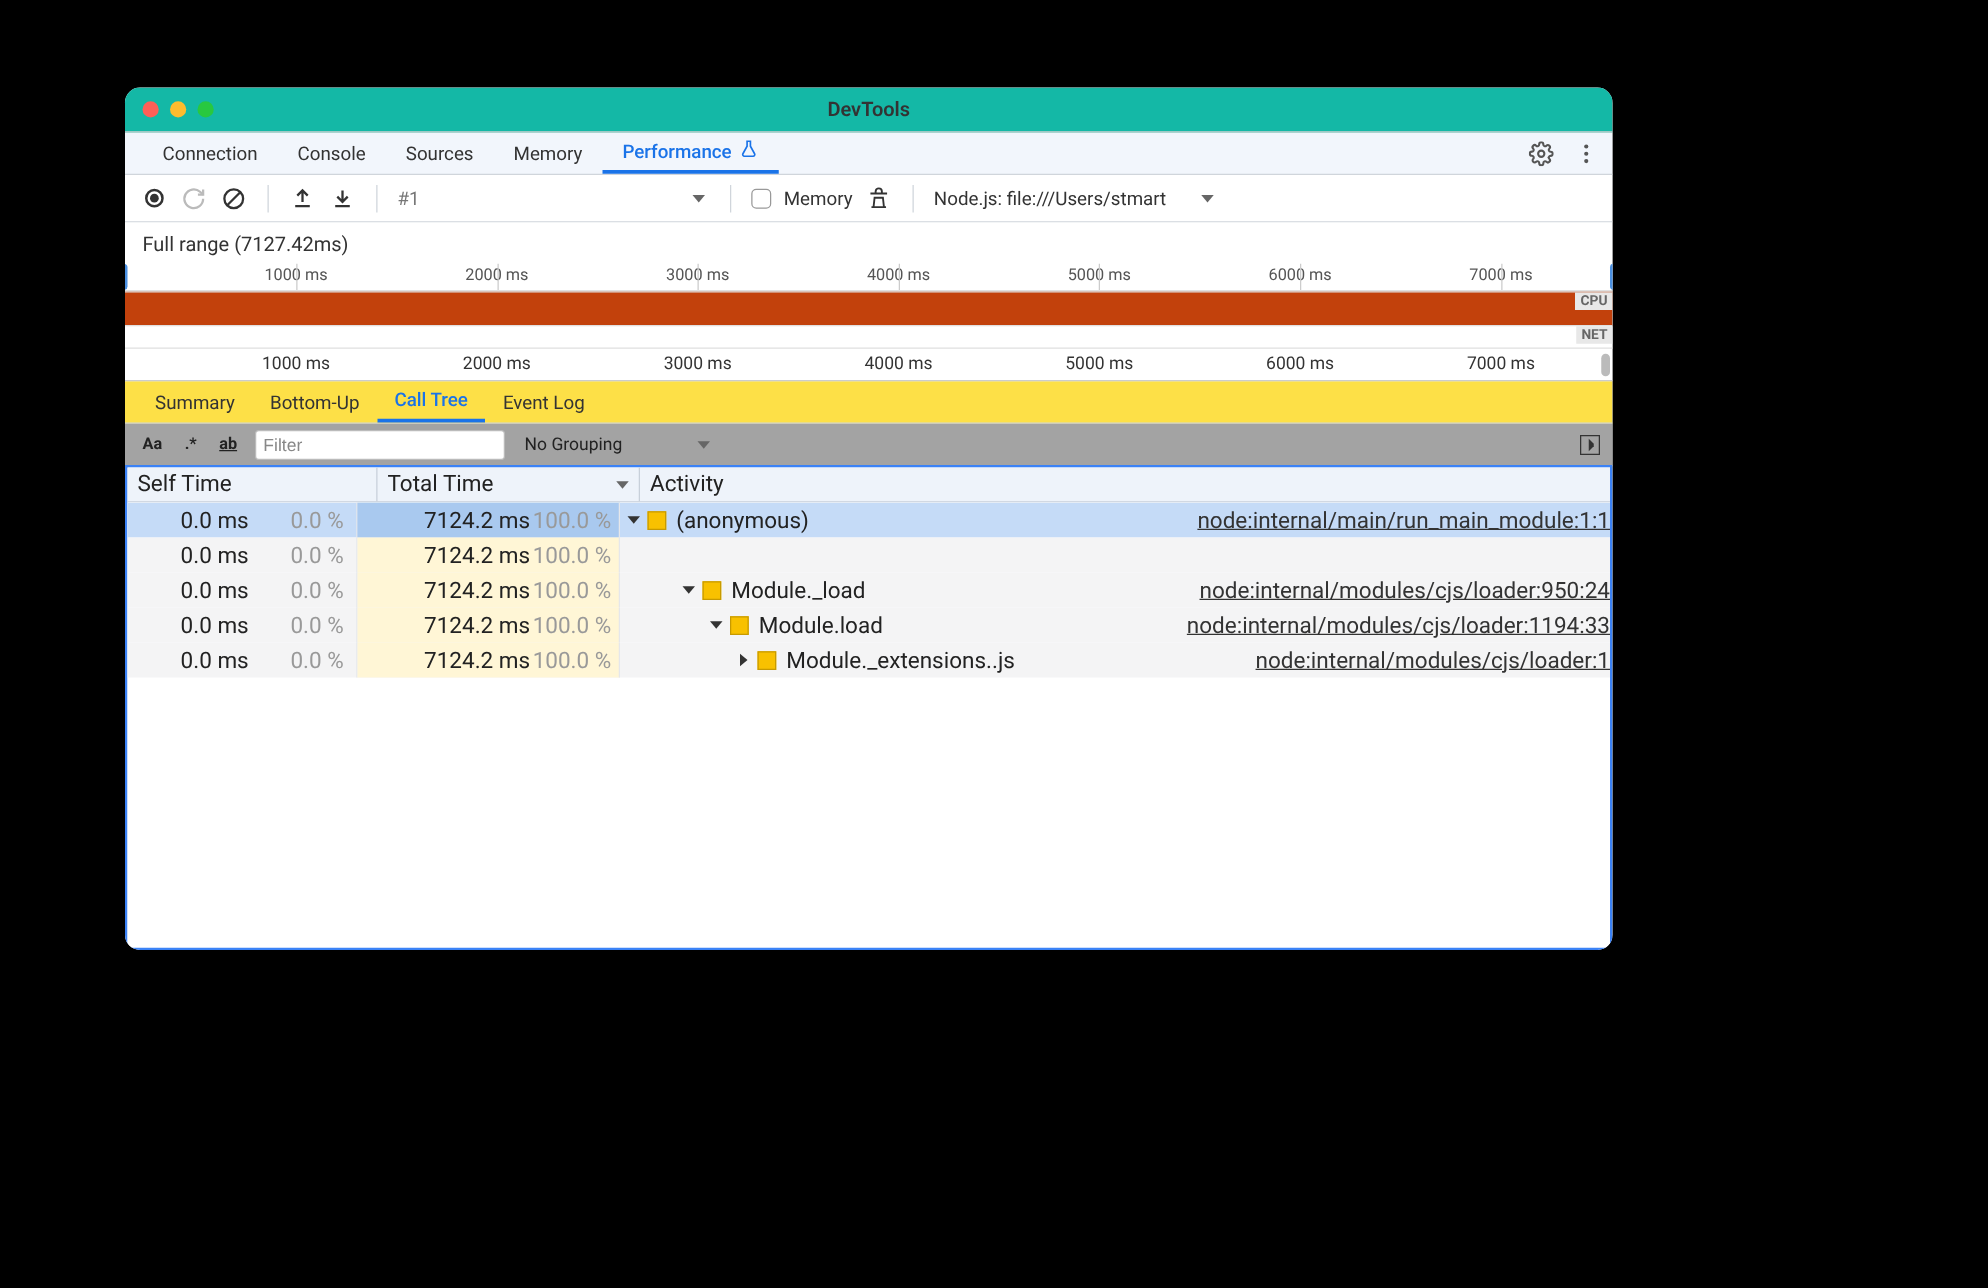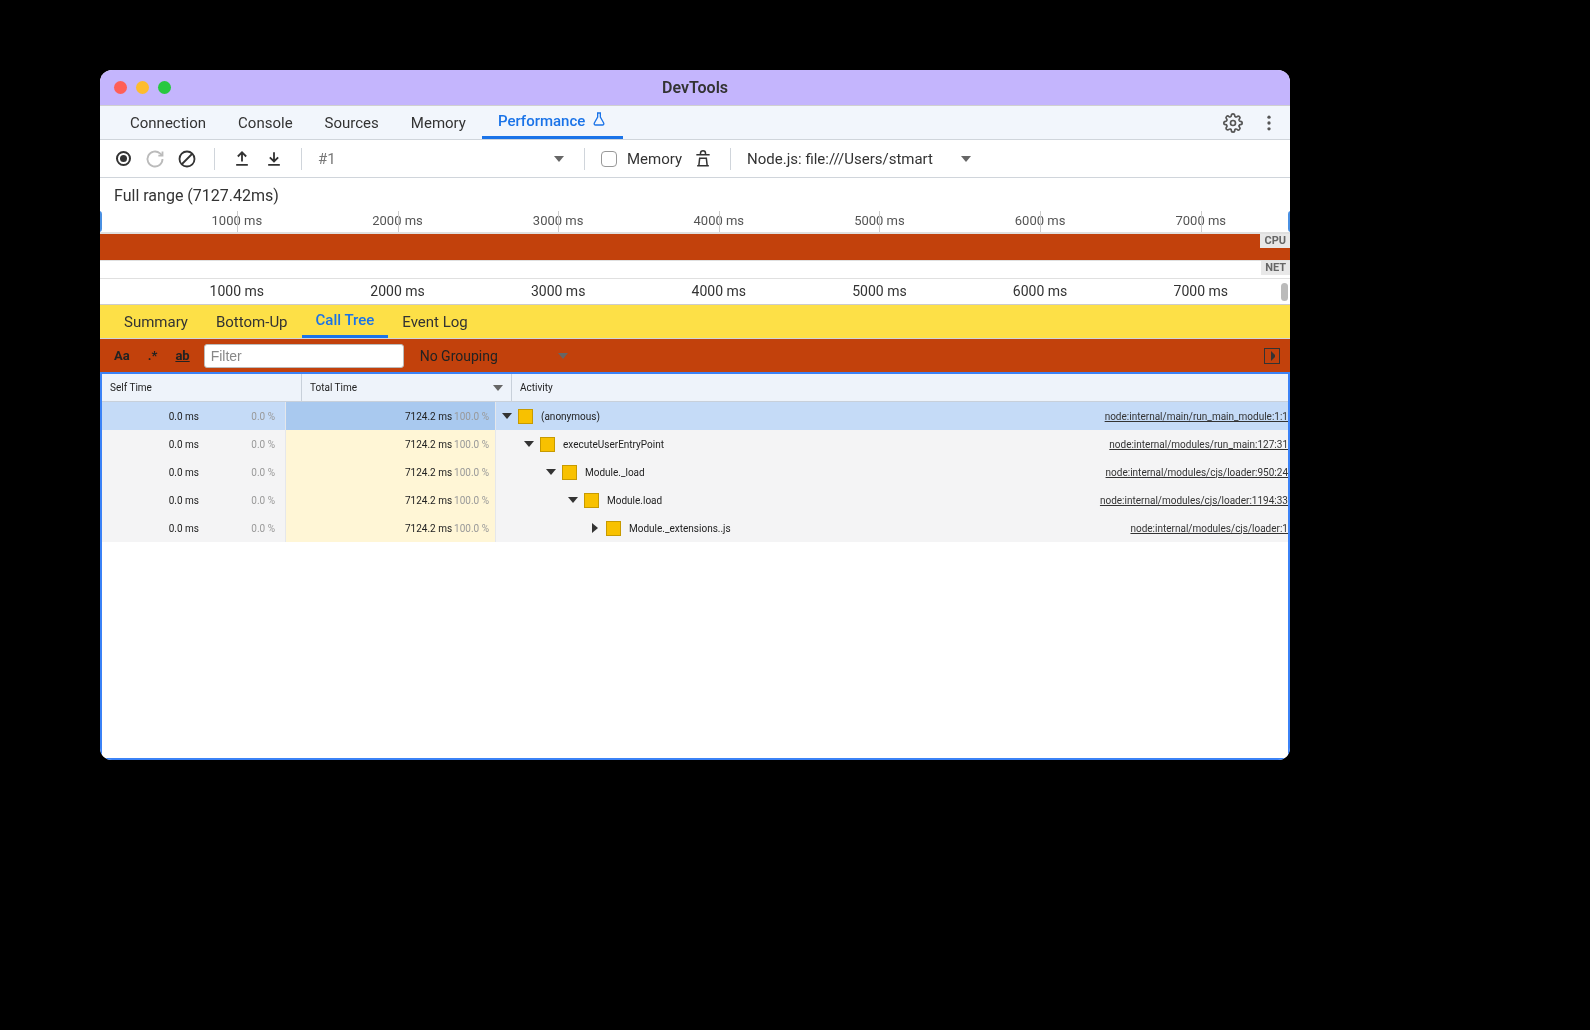--- a/index.html
+++ b/index.html
@@ -21,21 +21,21 @@
     background: #fff;
     border-radius: 12px;
     box-shadow: 0 20px 60px rgba(0,0,0,.5);
     overflow: hidden;
     display: flex;
     flex-direction: column;
   }
   
   .titlebar {
     height: 36px;
-    background: #c4b5fd;
+    background: #14b8a6;
     display: flex;
     align-items: center;
     padding: 0 14px;
     border-bottom: 1px solid #d0d0d0;
     position: relative;
   }
   .traffic { display: flex; gap: 9px; }
   .dot { width: 13px; height: 13px; border-radius: 50%; }
   .dot.red { background: #ff5f57; }
   .dot.yellow { background: #febc2e; }
@@ -91,30 +91,30 @@
   .row-label { position:absolute; right:0; top:0; background:#e8e8e8; color:#666; font-size:11px; font-weight:700; padding:0 4px; height:14px; line-height:14px;}
   .net-row { height:18px; background:#fff; border-bottom:1px solid #e0e0e0; position:relative;}
   .ruler2 { position:relative; height:26px; font-size:14px; color:#333; border-bottom:1px solid #ccc;}
   .ruler2 .tick { position:absolute; top:4px; transform:translateX(-50%);}
   .vscroll-thumb { position:absolute; right:2px; top:4px; width:7px; height:18px; background:#bbb; border-radius:4px;}
   
   .sub-tabs { height:34px; background:#fde047; border-bottom:1px solid #d0d5db; display:flex; align-items:stretch; padding-left:10px; font-size:15px;}
   .sub-tab { display:flex; align-items:center; padding:0 14px; cursor:pointer; color:#333;}
   .sub-tab.active { color:#1a73e8; border-bottom:3px solid #1a73e8; font-weight:500;}
   
-  .filter-bar { height:34px; background:#c2410c; border-bottom:1px solid #ccc; display:flex; align-items:center; padding:0 10px; gap:10px; font-size:14px;}
+  .filter-bar { height:34px; background:#a3a3a3; border-bottom:1px solid #ccc; display:flex; align-items:center; padding:0 10px; gap:10px; font-size:14px;}
   .filter-btn { font-weight:700; font-size:13px; padding:0 4px; cursor:pointer; color:#222;}
   .filter-input { border:1px solid #bbb; border-radius:3px; padding:3px 6px; font-size:14px; width:200px; color:#333;}
   .filter-input::placeholder{color:#888;}
   .group-sel { display:flex; align-items:center; gap:60px; padding-left:6px; cursor:pointer;}
   .filter-spacer{flex:1;}
   .side-toggle{ border:1.5px solid #333; width:16px; height:16px; display:inline-flex; position:relative; cursor:pointer;}
   .side-toggle::before{content:''; position:absolute; right:3px; top:2px; bottom:2px; width:0; border-left:4px solid #333; border-top:4px solid transparent; border-bottom:4px solid transparent; transform:translateX(-1px);}
   
-  .table-area { flex:1; display:flex; flex-direction:column; font-size:10px; border:2px solid #3b82f6; border-top:2px solid #3b82f6; margin-top:-1px;justify-content:space-between;}
+  .table-area { flex:1; display:flex; flex-direction:column; font-size:18px; border:2px solid #3b82f6; border-top:2px solid #3b82f6; margin-top:-1px;justify-content:space-between;}
   .thead { display:flex; height:28px; background:#eef3fa; border-bottom:1px solid #c8d0da;}
   .th { display:flex; align-items:center; padding:0 8px; border-right:1px solid #c8d0da; font-weight:400; color:#222;}
   .th.self { width:200px;}
   .th.total { width:210px; justify-content:space-between;}
   .th.activity { flex:1; border-right:none;}
   .tbody { flex:1; overflow:hidden; background:#fff;}
   .trow { display:flex; height:28px; align-items:stretch;}
   .trow.selected { background:#c5dbf7;}
   .trow.alt { background:#f4f4f5;}
   .cell { display:flex; align-items:center; border-right:1px solid #e5e7eb;}
@@ -313,27 +313,20 @@
         </div>
         <div class="trow alt">
           <div class="cell self">
             <span class="self-ms">0.0 ms</span>
             <span class="self-pct">0.0 %</span>
           </div>
           <div class="cell total hl">
             <span class="total-ms">7124.2 ms</span>
             <span class="total-pct">100.0 %</span>
           </div>
-          <div class="cell activity">
-            <span class="indent" style="width: 22px;"></span>
-            <span class="tree-toggle"></span>
-            <span class="swatch"></span>
-            <span class="act-label">executeUserEntryPoint</span>
-            <span class="act-link">node:internal/modules/run_main:127:31</span>
-          </div>
         </div>
         <div class="trow alt-even" style="background: rgb(244, 244, 245);">
           <div class="cell self">
             <span class="self-ms">0.0 ms</span>
             <span class="self-pct">0.0 %</span>
           </div>
           <div class="cell total hl">
             <span class="total-ms">7124.2 ms</span>
             <span class="total-pct">100.0 %</span>
           </div>

